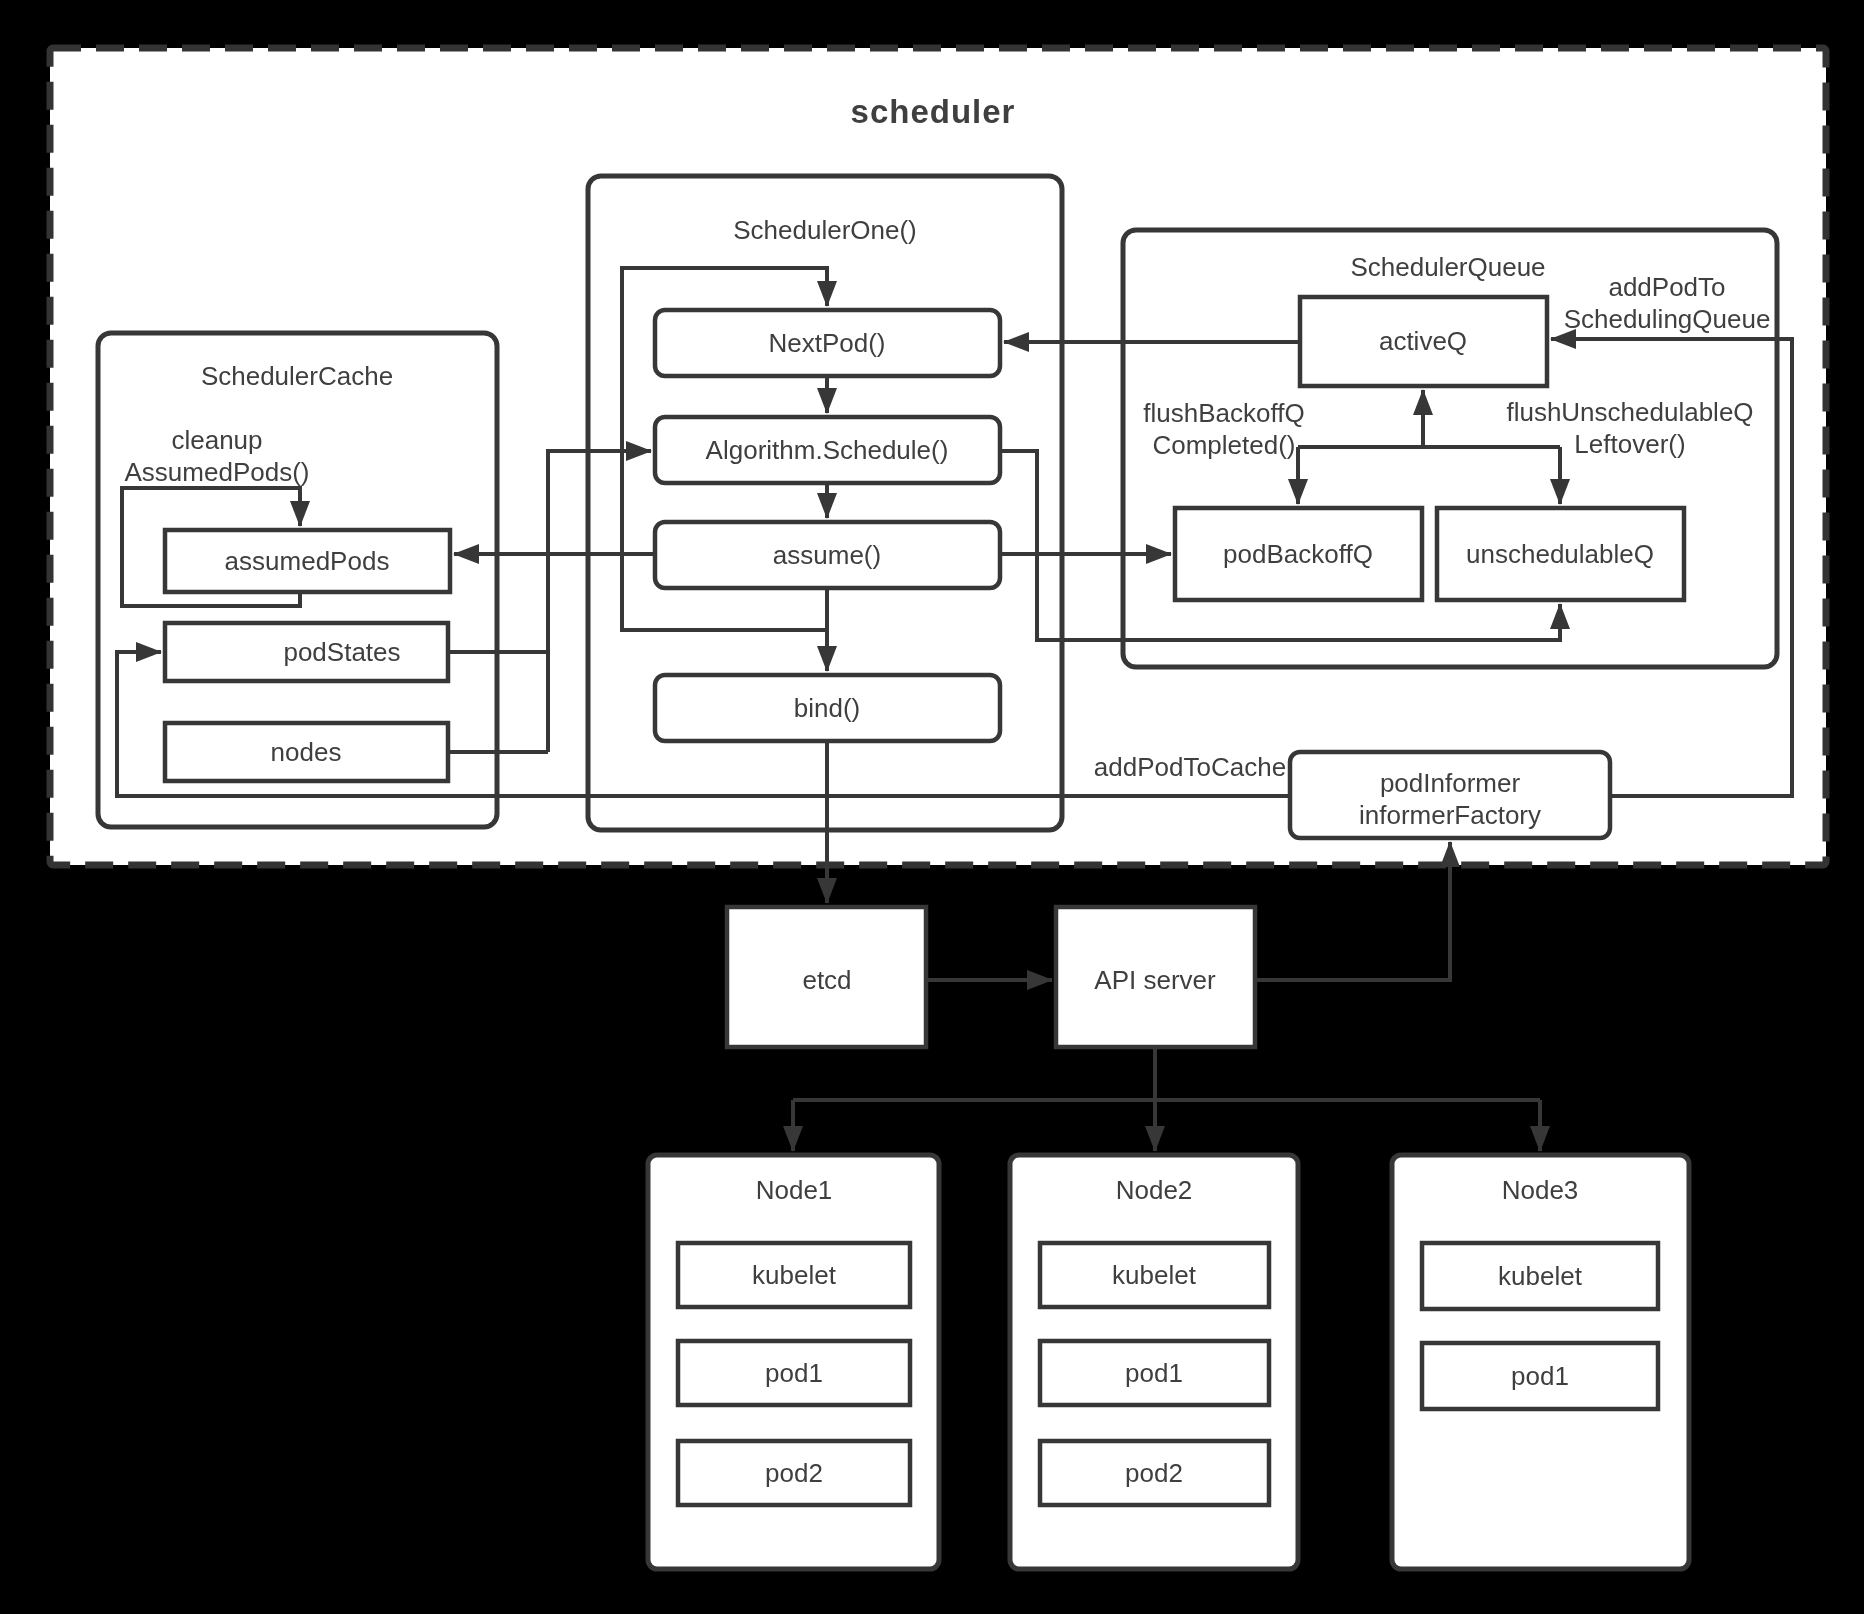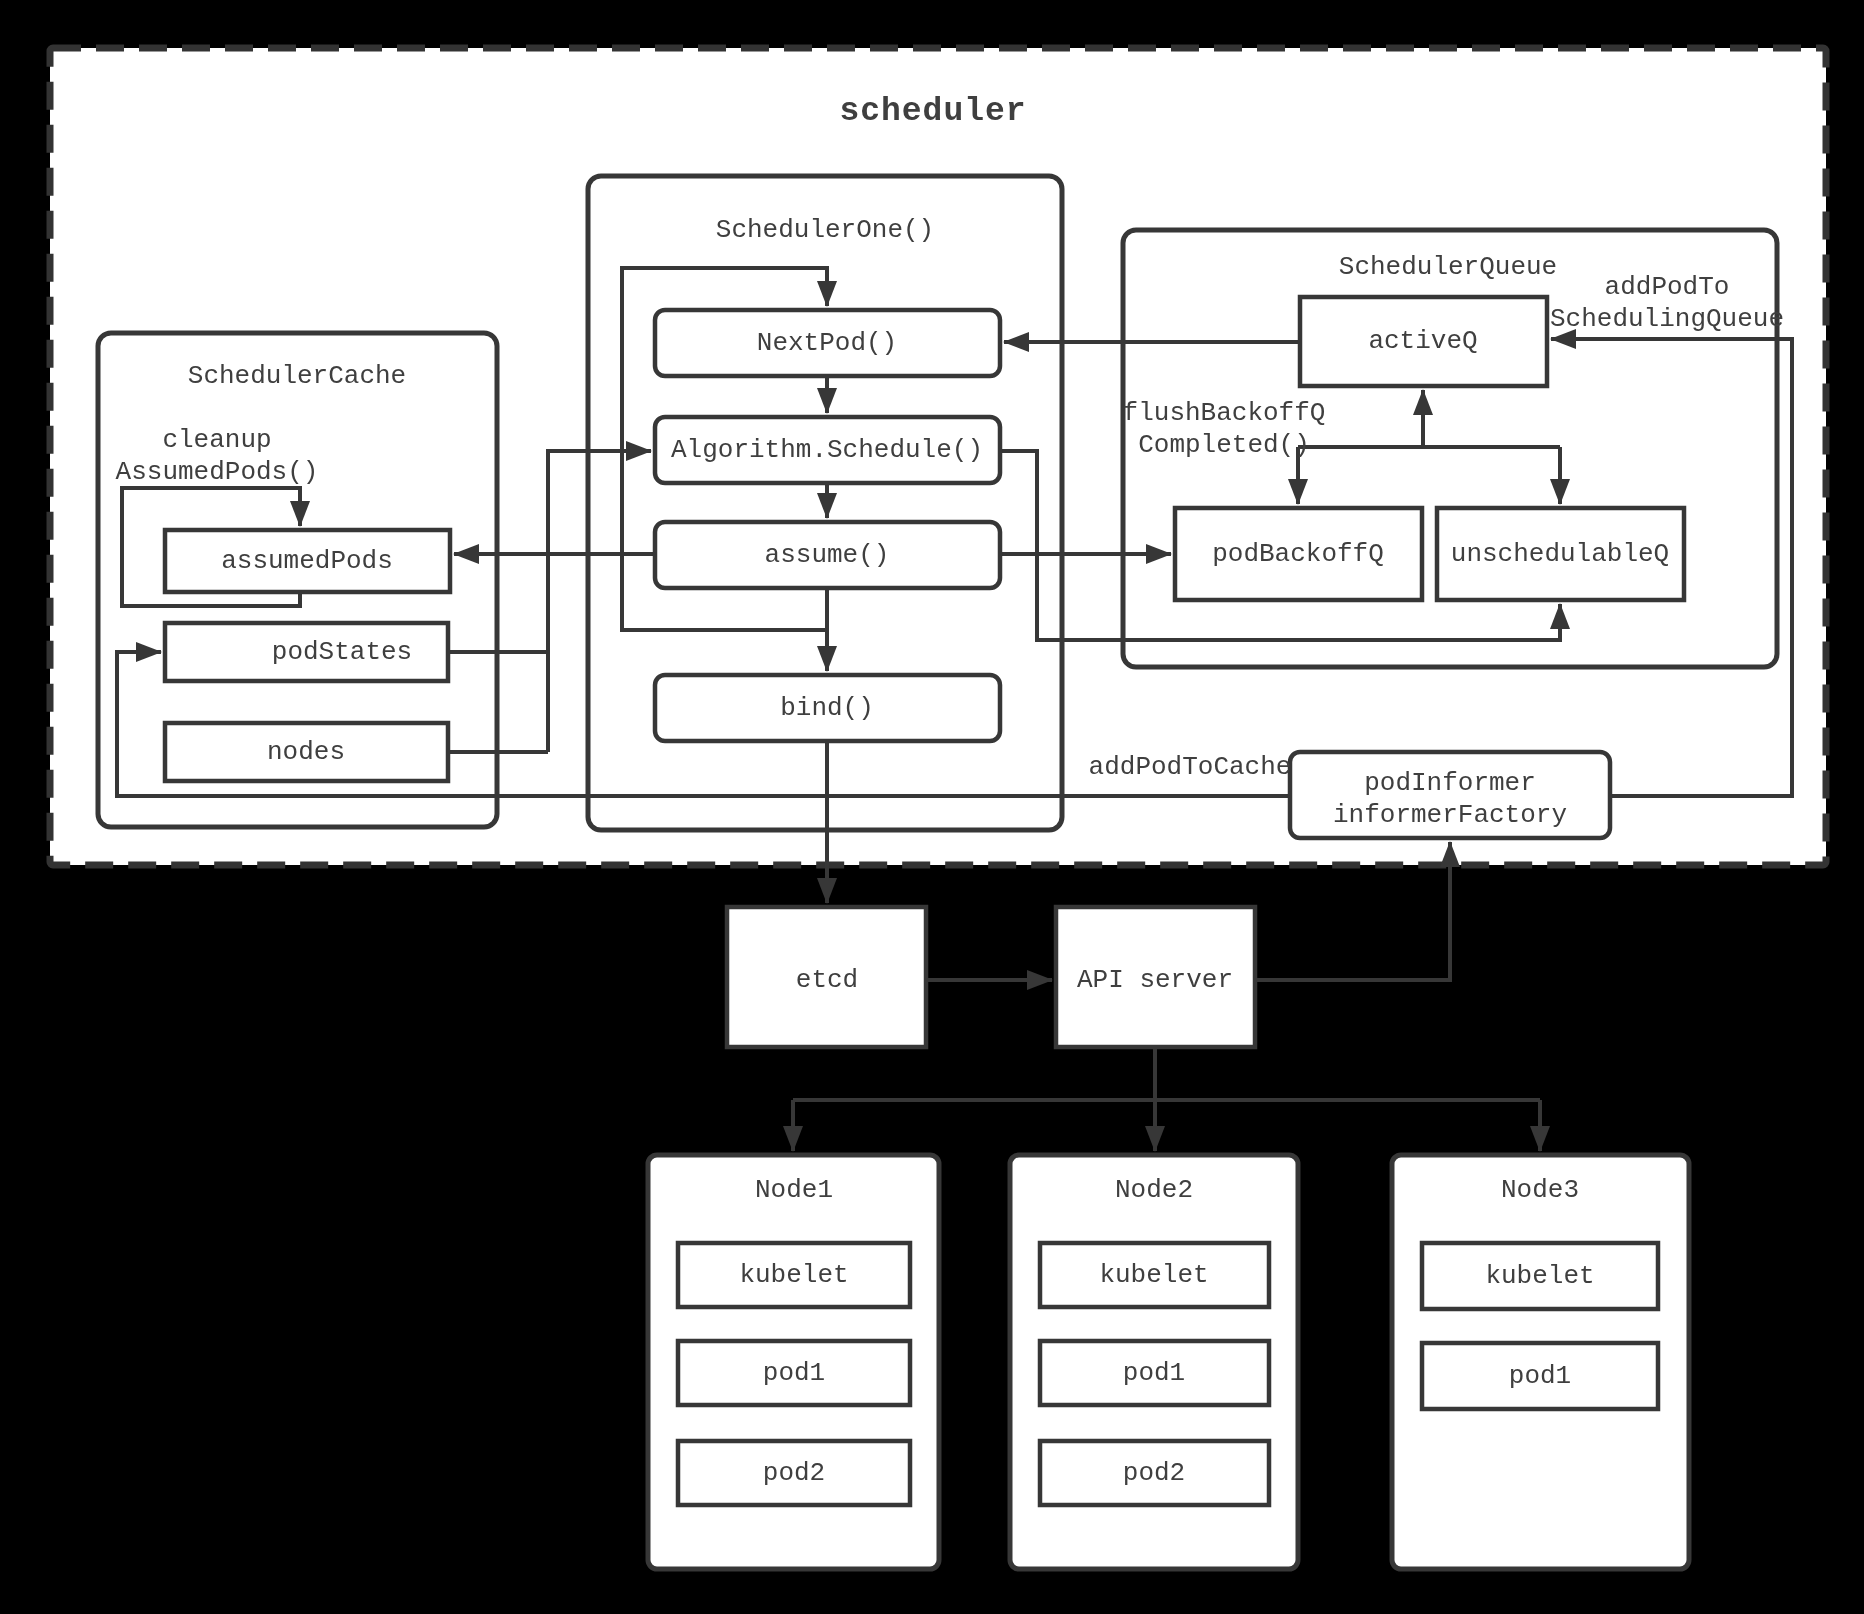--- a/index.html
+++ b/index.html
@@ -16,21 +16,20 @@
   .container{fill:none;stroke:#373737;stroke-width:5;}
   .nodebox{fill:#ffffff;stroke:#373737;stroke-width:5;}
   .lbl{
     position:absolute;
     transform:translate(-50%,-50%);
     color:#3f3f3f;
     font-size:26px;
     line-height:1.18;
     white-space:nowrap;
     text-align:center;
-    font-family:Liberation Mono, monospace;
   }
   .lbl.multi{line-height:32px;}
   .title{font-size:33px;font-weight:700;letter-spacing:1px;}
 </style>
 </head>
 <body>
 
 <div id="stage">
 
   <svg width="1864" height="1614" viewBox="0 0 1864 1614">
@@ -126,20 +125,24 @@
 
   <div class="lbl" style="left:1448px;top:267px;">SchedulerQueue</div>
   <div class="lbl" style="left:1423px;top:341px;">activeQ</div>
   <div class="lbl" style="left:1298px;top:554px;">podBackoffQ</div>
   <div class="lbl" style="left:1560px;top:554px;">unschedulableQ</div>
 
   <div class="lbl multi" style="left:1224px;top:429px;">
     <div>flushBackoffQ</div>
     <div>Completed()</div>
   </div>
+  <div class="lbl multi" style="left:1630px;top:428px;">
+    <div>flushUnschedulableQ</div>
+    <div>Leftover()</div>
+  </div>
   <div class="lbl multi" style="left:1667px;top:303px;">
     <div>addPodTo</div>
     <div>SchedulingQueue</div>
   </div>
 
   <div class="lbl multi" style="left:1450px;top:799px;">
     <div>podInformer</div>
     <div>informerFactory</div>
   </div>
   <div class="lbl" style="left:1190px;top:767px;text-align:right;">addPodToCache</div>

